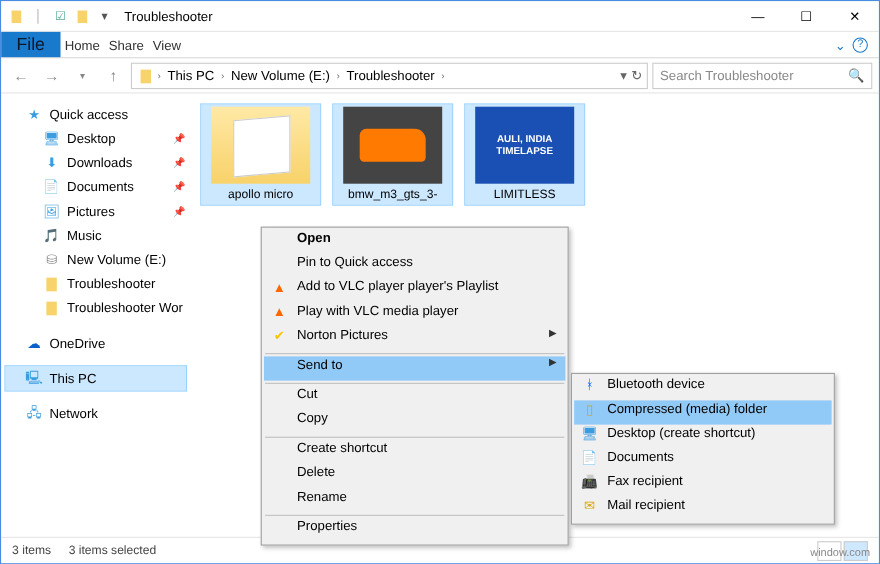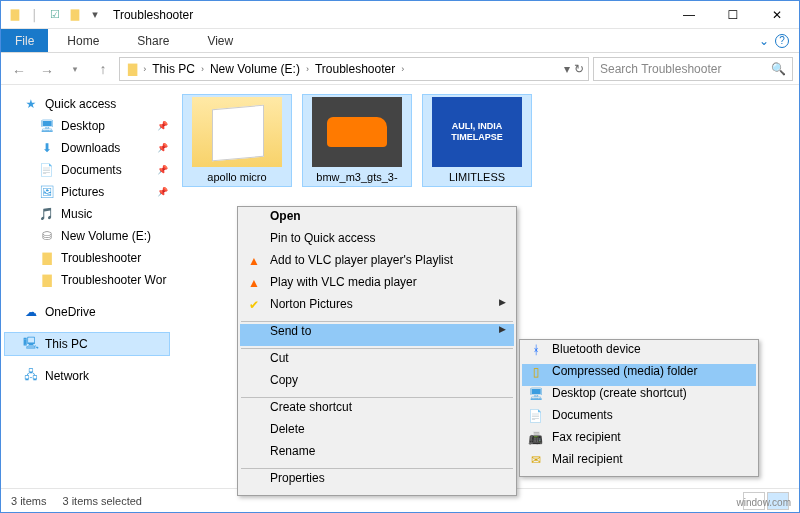--- a/index.html
+++ b/index.html
@@ -4,22 +4,22 @@
 <style>
 * { box-sizing: border-box; margin: 0; padding: 0; font-family: "Segoe UI", Arial, sans-serif; }
 body { width: 800px; height: 513px; background: #fff; font-size: 12px; color: #000; position: relative; overflow: hidden; border: 1px solid #4a8de0; }
 .titlebar { height: 28px; display: flex; align-items: center; padding: 0 0 0 6px; border-bottom: 1px solid #e5e5e5; }
 .titlebar .qat { display: flex; gap: 4px; align-items: center; }
 .titlebar .qat .ico { width: 16px; height: 16px; display: flex; align-items: center; justify-content: center; font-size: 11px; }
 .titlebar .title { margin-left: 10px; font-size: 12px; }
 .titlebar .ctrls { margin-left: auto; display: flex; }
 .titlebar .ctrls div { width: 44px; height: 28px; display: flex; align-items: center; justify-content: center; font-size: 12px; }
 .ribbon-tabs { height: 24px; display: flex; align-items: stretch; border-bottom: 1px solid #dadada; }
-.ribbon-tabs .file { background: #1979ca; color: #e5e5e5; padding: 0 14px; display: flex; align-items: center; font-size: 12px; }
-.ribbon-tabs .tab { padding: 0 19px; display: flex; align-items: center; color: #333; }
+.ribbon-tabs .file { background: #1979ca; color: #0f172a; padding: 0 14px; display: flex; align-items: center; font-size: 16px; }
+.ribbon-tabs .tab { padding: 0 4px; display: flex; align-items: center; color: #333; }
 .ribbon-tabs .help { margin-left: auto; display: flex; align-items: center; gap: 6px; padding-right: 10px; color: #1979ca; }
 .addrbar { height: 32px; display: flex; align-items: center; padding: 3px 6px; gap: 4px; border-bottom: 1px solid #e5e5e5; }
 .navbtn { width: 24px; height: 24px; display: flex; align-items: center; justify-content: center; color: #888; font-size: 14px; }
 .path { flex: 1; height: 24px; border: 1px solid #ccc; display: flex; align-items: center; padding: 0 4px; gap: 2px; }
 .path .seg { padding: 0 4px; display: flex; align-items: center; gap: 4px; }
 .path .chev { color: #666; font-size: 9px; }
 .search { width: 200px; height: 24px; border: 1px solid #ccc; display: flex; align-items: center; padding: 0 6px; color: #888; gap: 16px; }
 .body { display: flex; height: calc(100% - 28px - 24px - 32px - 24px); }
 .nav { width: 172px; padding: 8px 4px; overflow: hidden; }
 .nav .item { display: flex; align-items: center; height: 22px; padding-left: 18px; gap: 6px; }

